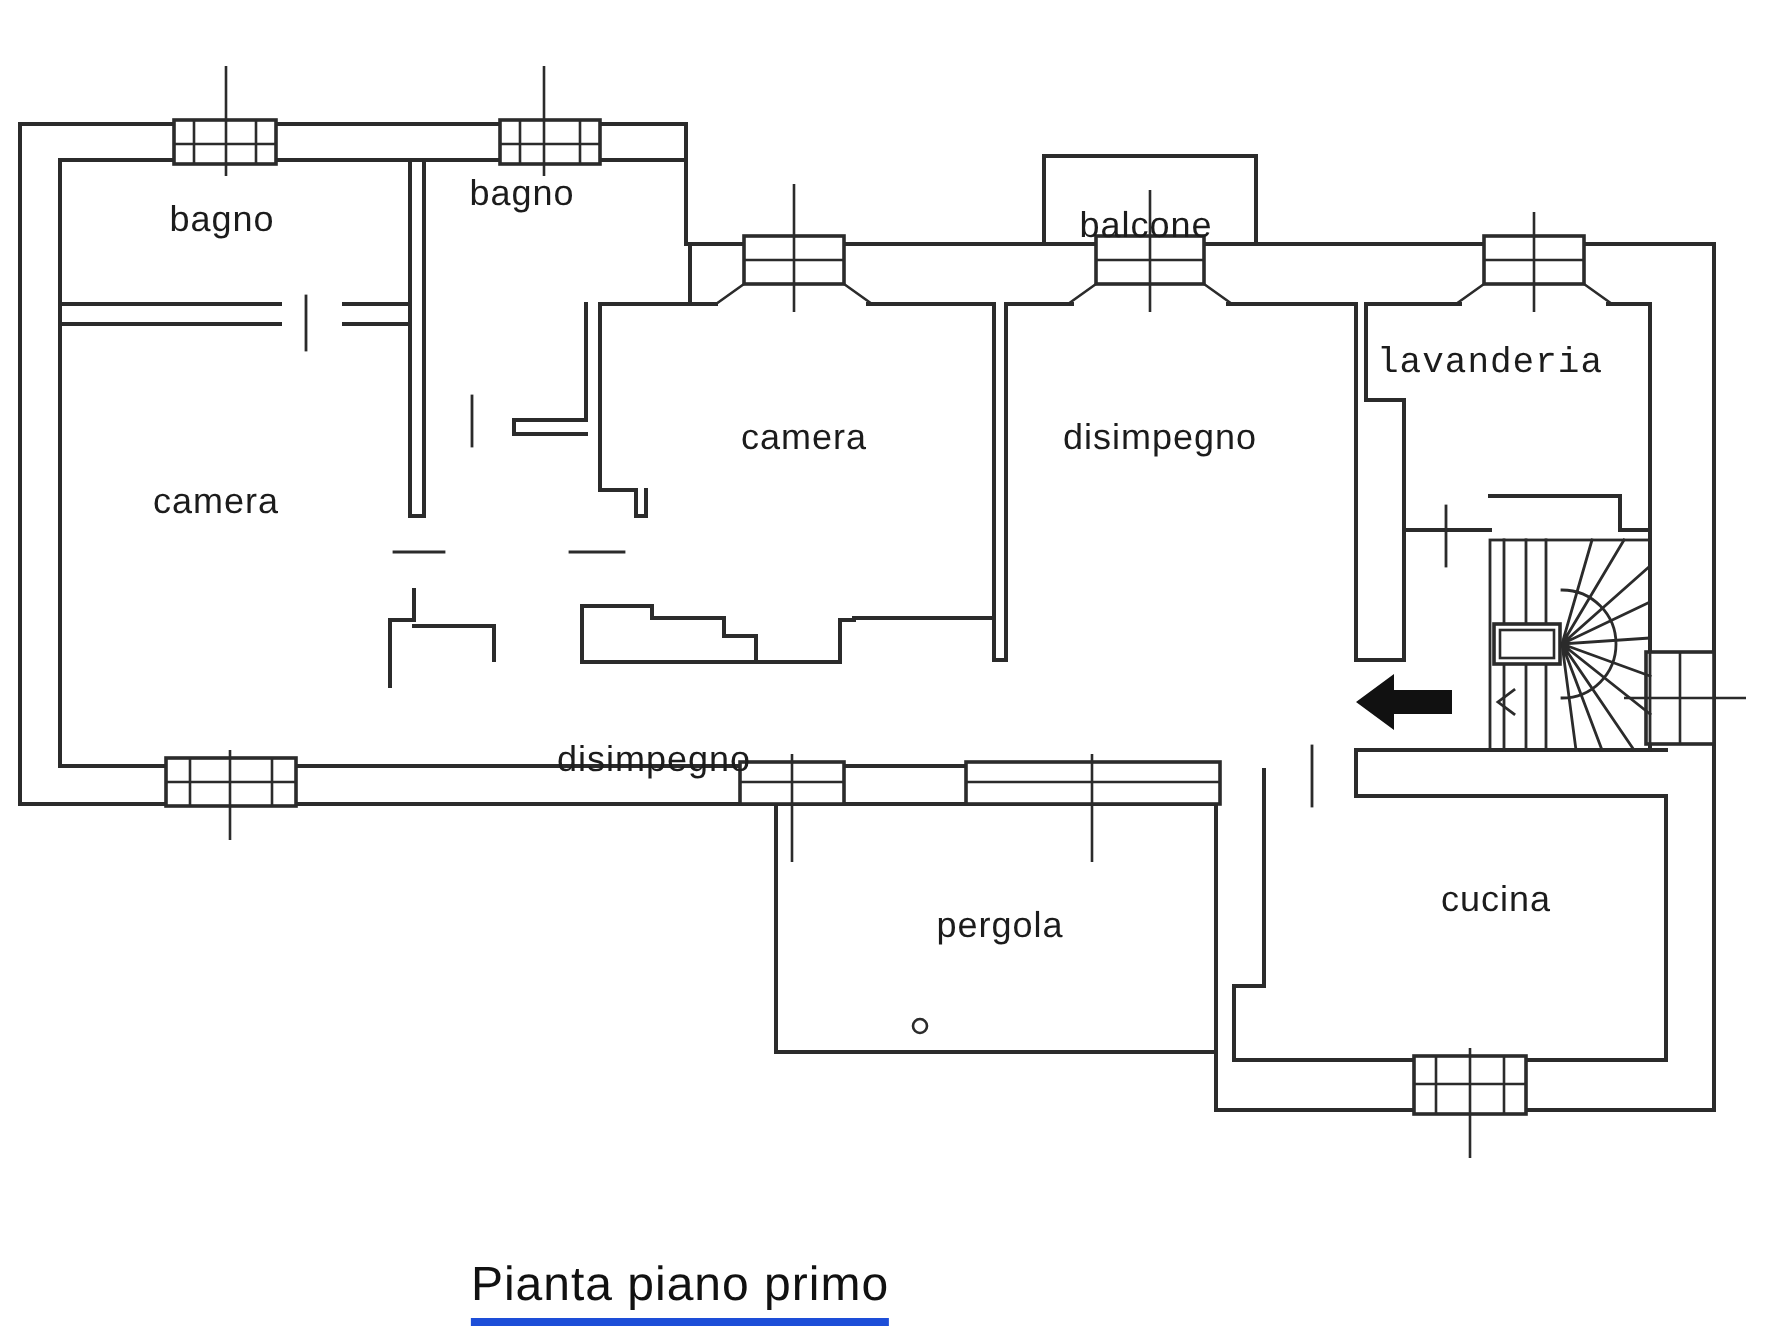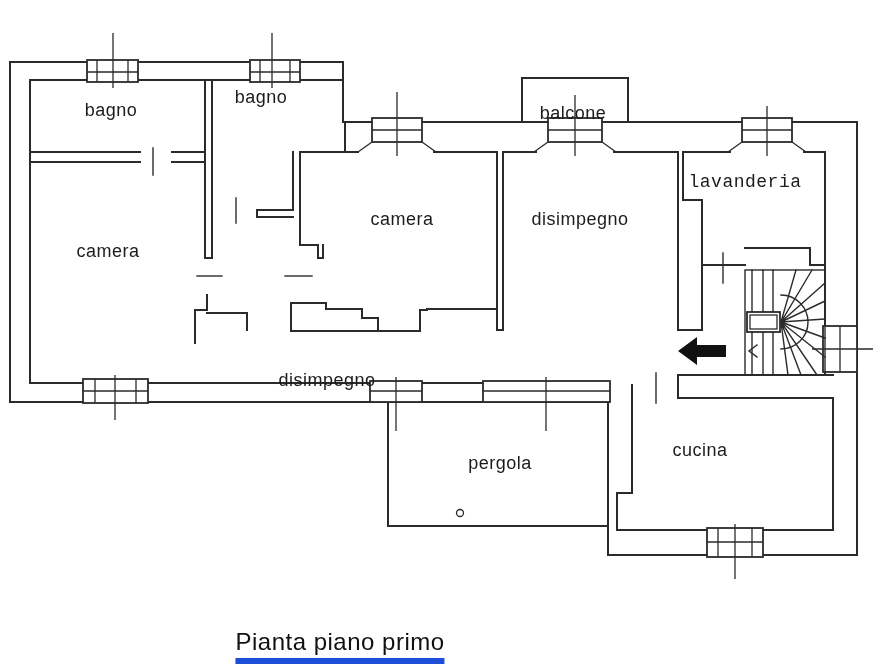--- a/index.html
+++ b/index.html
@@ -6,21 +6,21 @@
   body{width:893px;height:670px;overflow:hidden;font-family:"Liberation Sans",sans-serif;}
   .canvas{position:relative;width:893px;height:670px;background:#ffffff;}
   .canvas svg{position:absolute;left:0;top:0;}
   .room-label{
     position:absolute;transform:translate(-50%,-50%);
     font-size:18px;color:#1c1c1c;letter-spacing:0.5px;white-space:nowrap;
   }
   .plan-title{
     position:absolute;transform:translate(-50%,-50%);
     font-size:24px;color:#111;letter-spacing:0.5px;white-space:nowrap;
-    border-bottom:6px solid #1d4ed8;padding-bottom:2px;
+    border-bottom:4px solid #1d4ed8;padding-bottom:2px;
   }
   .wall{stroke:#2b2b2b;stroke-width:2;fill:none;stroke-linecap:square;}
   .thin{stroke:#2b2b2b;stroke-width:1.4;fill:none;stroke-linecap:square;}
   .winrect{stroke:#2b2b2b;stroke-width:1.8;fill:#ffffff;}
   .winline{stroke:#2b2b2b;stroke-width:1.3;fill:none;}
   .solid{fill:#111;stroke:none;}
 </style>
 </head>
 <body>
 
@@ -143,16 +143,16 @@
 
   <div class="room-label" style="left:111px;top:110px;">bagno</div>
   <div class="room-label" style="left:261px;top:97px;">bagno</div>
   <div class="room-label" style="left:108px;top:251px;">camera</div>
   <div class="room-label" style="left:402px;top:219px;">camera</div>
   <div class="room-label" style="left:573px;top:99px;margin-top:14px;">balcone</div>
   <div class="room-label" style="left:580px;top:219px;">disimpegno</div>
   <div class="room-label" style="left:745px;top:182px;font-family:Liberation Mono, monospace;">lavanderia</div>
   <div class="room-label" style="left:327px;top:352px;margin-top:28px;">disimpegno</div>
   <div class="room-label" style="left:500px;top:463px;">pergola</div>
-  <div class="room-label" style="left:700px;top:450px;">cucina</div>
+  <div class="room-label" style="left:748px;top:450px;">cucina</div>
 
   <div class="plan-title" style="left:340px;top:646px;">Pianta piano primo</div>
 </div>
 
 </body></html>

